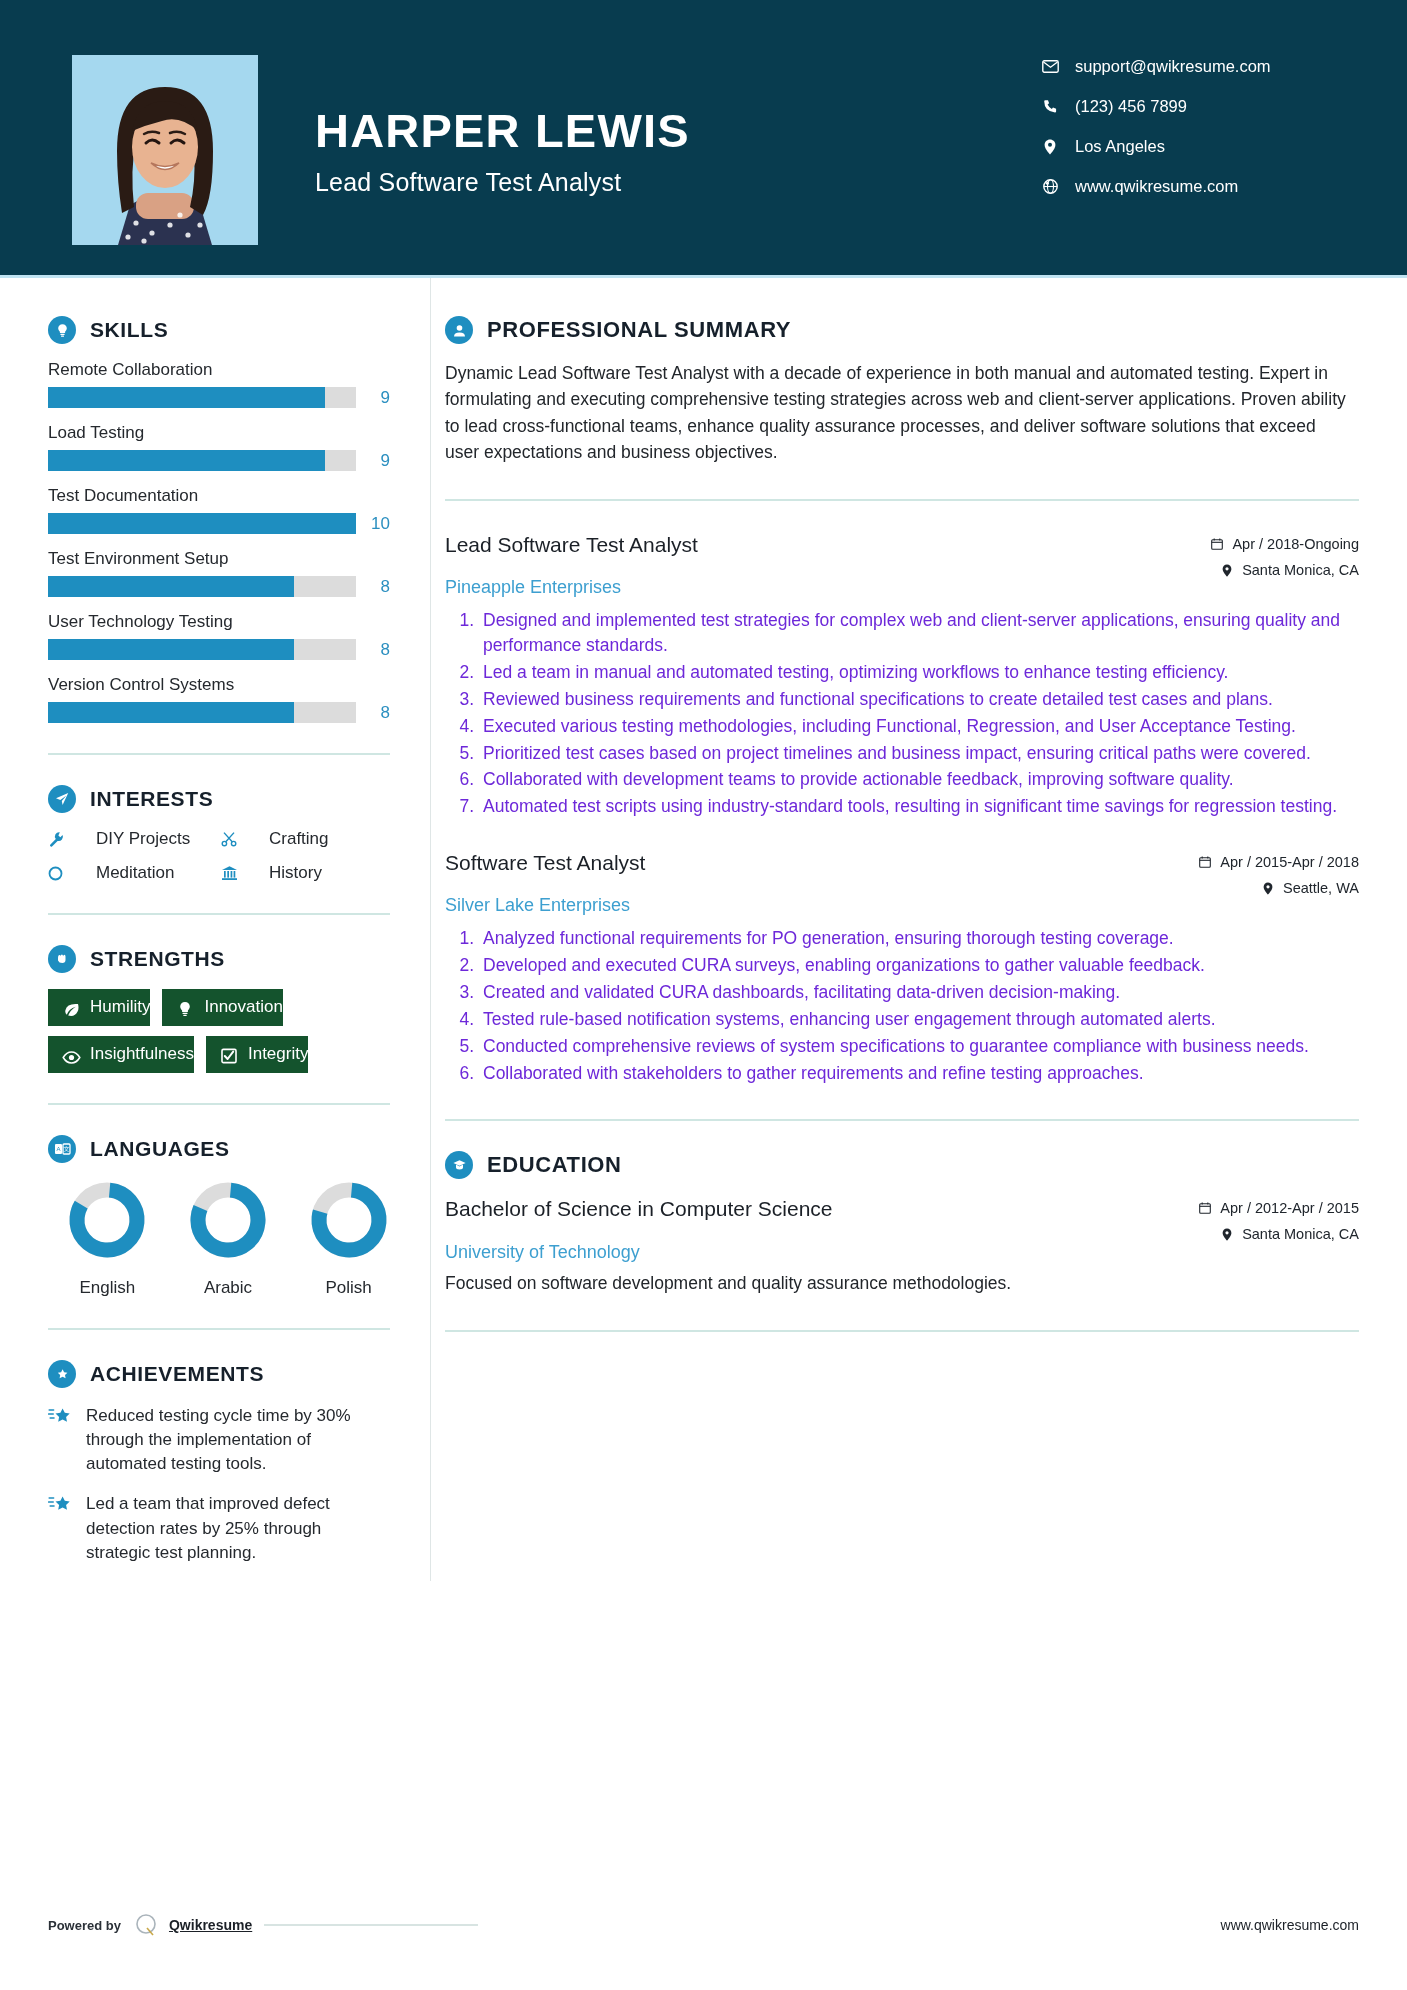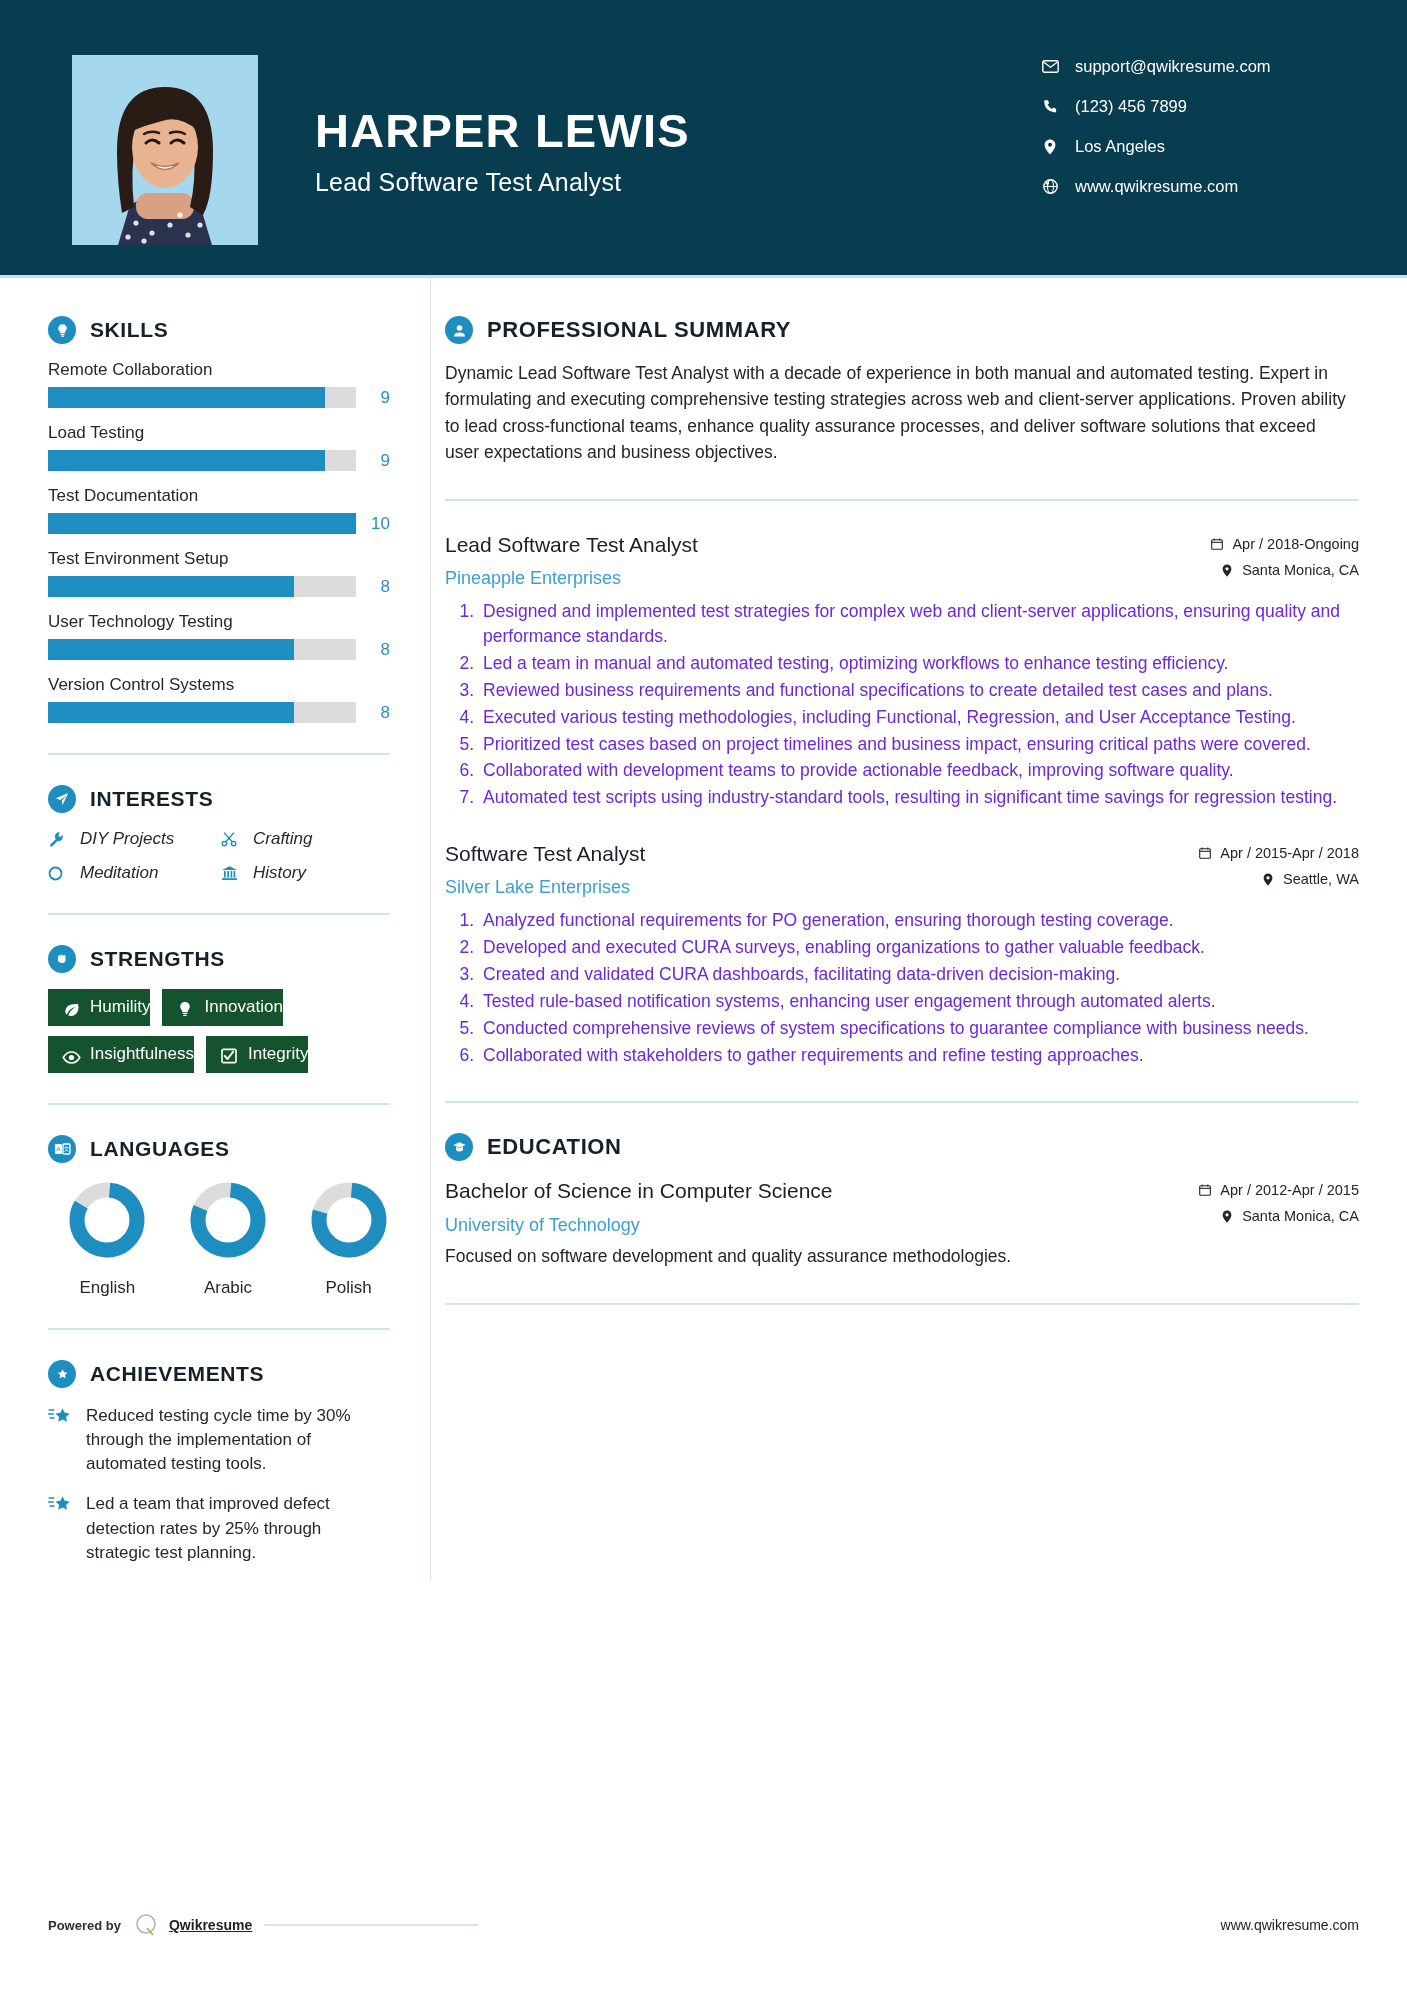--- a/index.html
+++ b/index.html
@@ -160,21 +160,21 @@
     display: flex;
     align-items: center;
     font-size: 17px;
     color: #25292e;
   }
   .interest-item .ii {
     width: 26px; flex: 0 0 26px;
     display: flex; align-items: center; justify-content: flex-start;
     color: #1e8ec0;
   }
-  .interest-item .itext { margin-left: 6px; font-style: italic; }
+  .interest-item .itext { margin-left: 22px; }
 
   
   .tag-wrap {
     display: flex;
     flex-wrap: wrap;
     gap: 10px 12px;
   }
   .tag {
     background: #14532d;
     color: #ffffff;
@@ -241,21 +241,21 @@
   .job-left { flex: 1 1 auto; padding-right: 16px; }
   .job-role {
     font-size: 21px;
     color: #1b2027;
     font-weight: 400;
     line-height: 1.3;
   }
   .job-company {
     font-size: 18px;
     color: #3d9fd0;
-    margin-top: 10px;
+    margin-top: 19px;
   }
   .job-meta {
     flex: 0 0 auto;
     text-align: right;
     padding-top: 5px;
   }
   .meta-row {
     display: flex;
     align-items: center;
     justify-content: flex-end;

